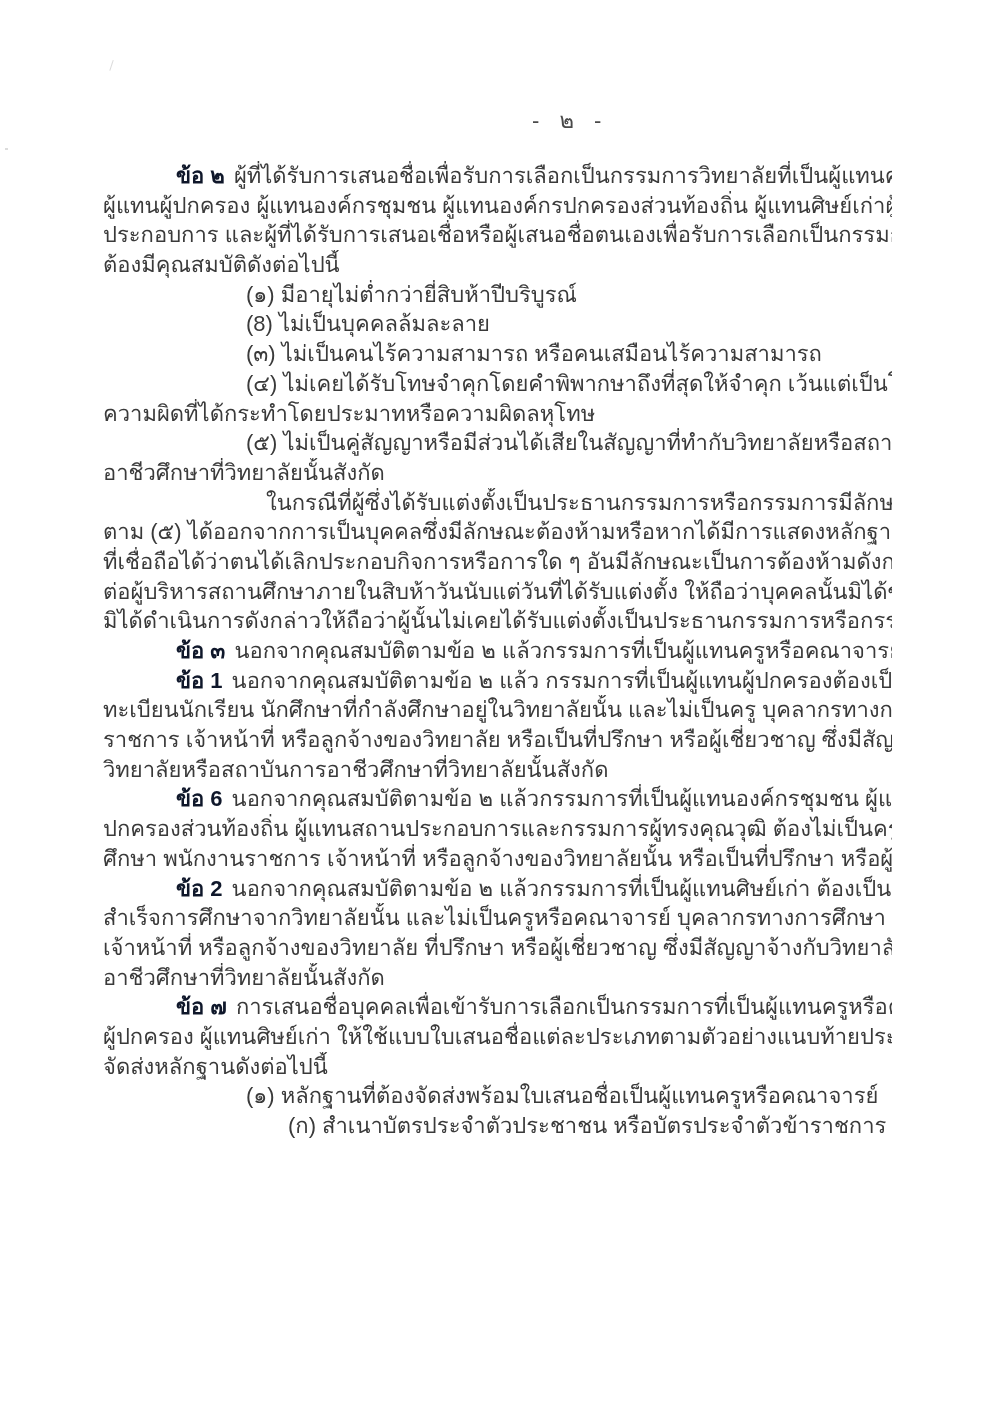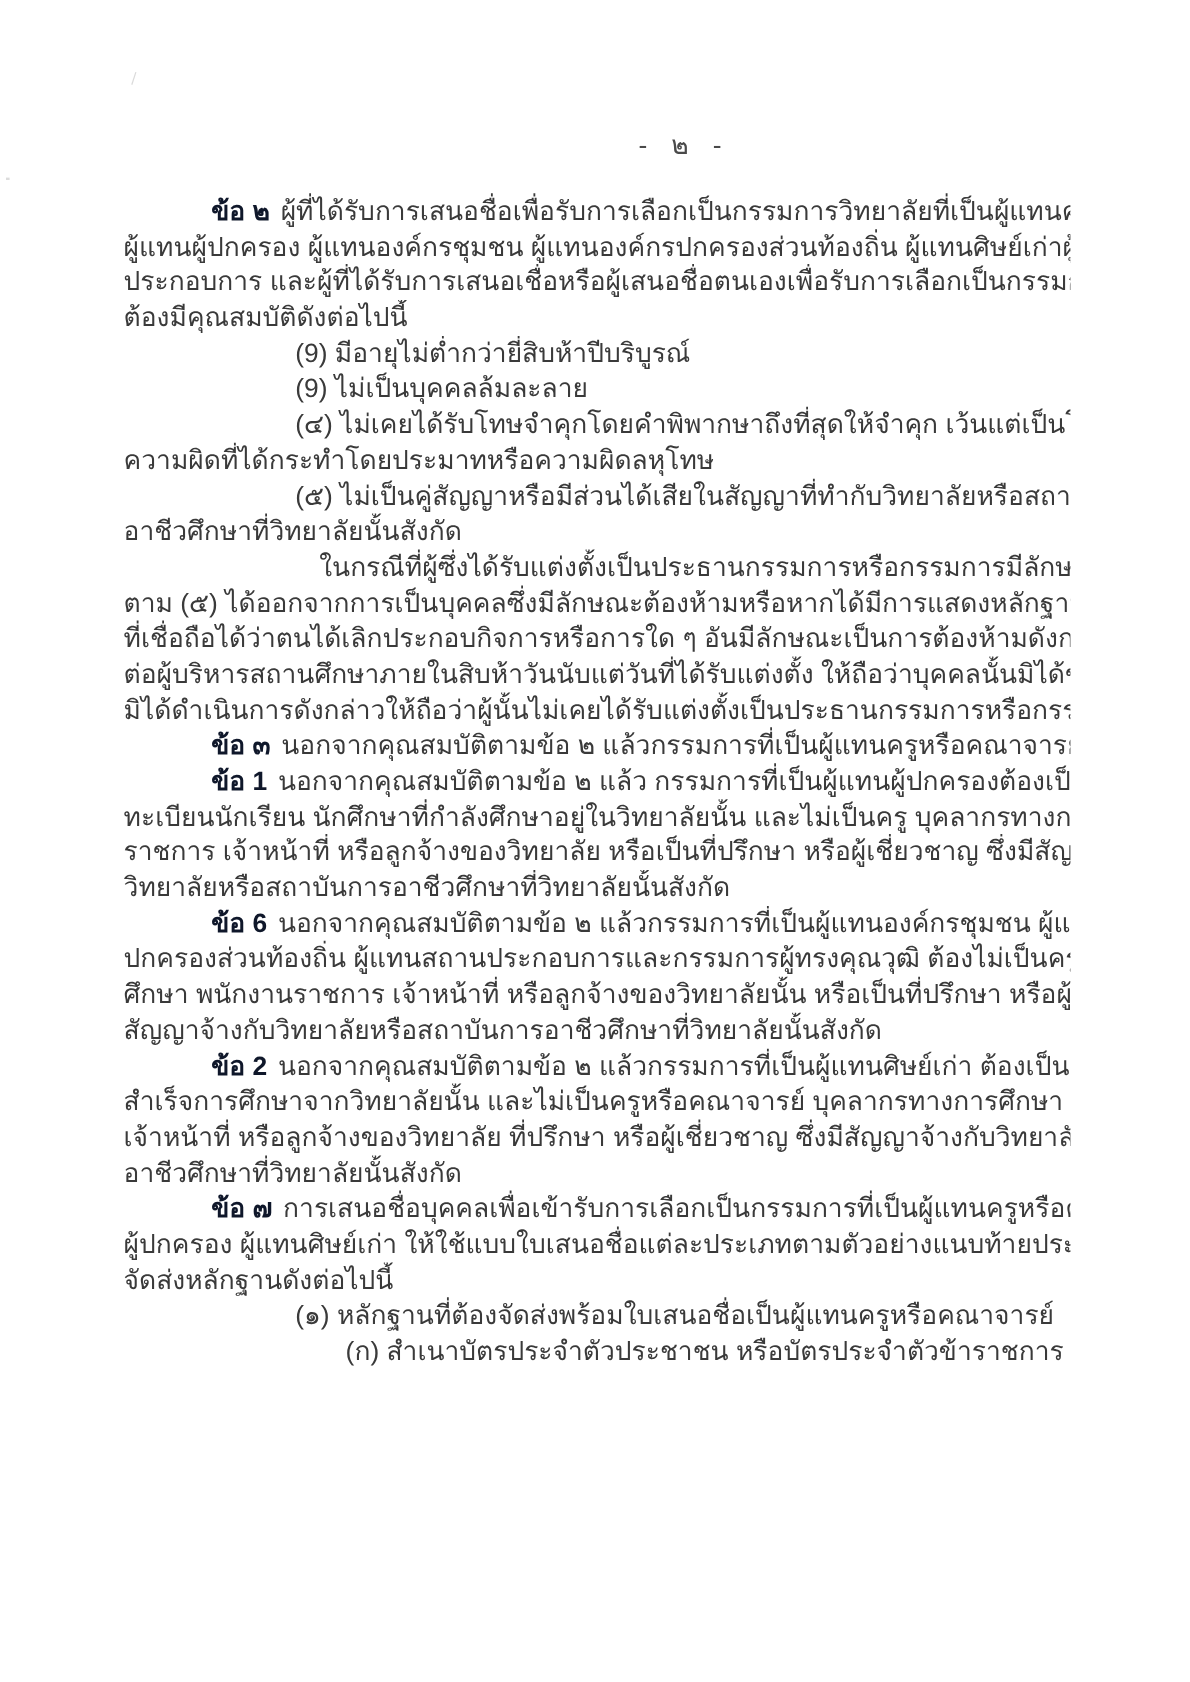--- a/index.html
+++ b/index.html
@@ -79,40 +79,40 @@
   <div class="artifact-tick"></div>
   <div class="artifact-speck"></div>
 
   <div class="pagenum">- ๒ -</div>
 
   <div class="body-block">
     <div class="line i1 just"><span class="head">ข้อ ๒</span><span>ผู้ที่ได้รับการเสนอชื่อเพื่อรับการเลือกเป็นกรรมการวิทยาลัยที่เป็นผู้แทนครูหรือคณาจารย์</span></div>
     <div class="line just"><span>ผู้แทนผู้ปกครอง ผู้แทนองค์กรชุมชน ผู้แทนองค์กรปกครองส่วนท้องถิ่น ผู้แทนศิษย์เก่าผู้แทนสถาน</span></div>
     <div class="line just"><span>ประกอบการ และผู้ที่ได้รับการเสนอเชื่อหรือผู้เสนอชื่อตนเองเพื่อรับการเลือกเป็นกรรมการผู้ทรงคุณวุฒิ</span></div>
     <div class="line"><span>ต้องมีคุณสมบัติดังต่อไปนี้</span></div>
-    <div class="line i2"><span>(9) มีอายุไม่ต่ำกว่ายี่สิบห้าปีบริบูรณ์</span></div>
-    <div class="line i2"><span>(9) ไม่เป็นบุคคลล้มละลาย</span></div>
+    <div class="line i2"><span>(๑) มีอายุไม่ต่ำกว่ายี่สิบห้าปีบริบูรณ์</span></div>
+    <div class="line i2"><span>(8) ไม่เป็นบุคคลล้มละลาย</span></div>
+    <div class="line i2"><span>(๓) ไม่เป็นคนไร้ความสามารถ หรือคนเสมือนไร้ความสามารถ</span></div>
     <div class="line i2 just"><span>(๔) ไม่เคยได้รับโทษจำคุกโดยคำพิพากษาถึงที่สุดให้จำคุก เว้นแต่เป็นโทษสำหรับ</span></div>
     <div class="line"><span>ความผิดที่ได้กระทำโดยประมาทหรือความผิดลหุโทษ</span></div>
     <div class="line i2 just"><span>(๕) ไม่เป็นคู่สัญญาหรือมีส่วนได้เสียในสัญญาที่ทำกับวิทยาลัยหรือสถาบันการ</span></div>
     <div class="line"><span>อาชีวศึกษาที่วิทยาลัยนั้นสังกัด</span></div>
     <div class="line i2b just"><span>ในกรณีที่ผู้ซึ่งได้รับแต่งตั้งเป็นประธานกรรมการหรือกรรมการมีลักษณะต้องห้าม</span></div>
     <div class="line just"><span>ตาม (๕) ได้ออกจากการเป็นบุคคลซึ่งมีลักษณะต้องห้ามหรือหากได้มีการแสดงหลักฐานให้เป็น</span></div>
     <div class="line just"><span>ที่เชื่อถือได้ว่าตนได้เลิกประกอบกิจการหรือการใด ๆ อันมีลักษณะเป็นการต้องห้ามดังกล่าวแล้ว</span></div>
     <div class="line just"><span>ต่อผู้บริหารสถานศึกษาภายในสิบห้าวันนับแต่วันที่ได้รับแต่งตั้ง ให้ถือว่าบุคคลนั้นมิได้ขาดคุณสมบัติ ถ้า</span></div>
     <div class="line"><span>มิได้ดำเนินการดังกล่าวให้ถือว่าผู้นั้นไม่เคยได้รับแต่งตั้งเป็นประธานกรรมการหรือกรรมการ</span></div>
     <div class="line i1 just"><span class="head">ข้อ ๓</span><span>นอกจากคุณสมบัติตามข้อ ๒ แล้วกรรมการที่เป็นผู้แทนครูหรือคณาจารย์ต้องเป็นครูหรือ</span></div>
     <div class="line i1 just"><span class="head">ข้อ 1</span><span>นอกจากคุณสมบัติตามข้อ ๒ แล้ว กรรมการที่เป็นผู้แทนผู้ปกครองต้องเป็นผู้ปกครองตาม</span></div>
     <div class="line just"><span>ทะเบียนนักเรียน นักศึกษาที่กำลังศึกษาอยู่ในวิทยาลัยนั้น และไม่เป็นครู บุคลากรทางการศึกษาพนักงาน</span></div>
     <div class="line just"><span>ราชการ เจ้าหน้าที่ หรือลูกจ้างของวิทยาลัย หรือเป็นที่ปรึกษา หรือผู้เชี่ยวชาญ ซึ่งมีสัญญาจ้างกับ</span></div>
     <div class="line"><span>วิทยาลัยหรือสถาบันการอาชีวศึกษาที่วิทยาลัยนั้นสังกัด</span></div>
     <div class="line i1 just"><span class="head">ข้อ 6</span><span>นอกจากคุณสมบัติตามข้อ ๒ แล้วกรรมการที่เป็นผู้แทนองค์กรชุมชน ผู้แทนองค์กร</span></div>
     <div class="line just"><span>ปกครองส่วนท้องถิ่น ผู้แทนสถานประกอบการและกรรมการผู้ทรงคุณวุฒิ ต้องไม่เป็นครู บุคลากรทางการ</span></div>
     <div class="line just"><span>ศึกษา พนักงานราชการ เจ้าหน้าที่ หรือลูกจ้างของวิทยาลัยนั้น หรือเป็นที่ปรึกษา หรือผู้เชี่ยวชาญซึ่งมี</span></div>
-    <div class="line"><span>สัญญาจ้างกับวิทยาลัยหรือสถาบันการอาชีวศึกษาที่วิทยาลัยนั้นสังกัด</span></div>
     <div class="line i1 just"><span class="head">ข้อ 2</span><span>นอกจากคุณสมบัติตามข้อ ๒ แล้วกรรมการที่เป็นผู้แทนศิษย์เก่า ต้องเป็นผู้เคยศึกษาหรือ</span></div>
     <div class="line just"><span>สำเร็จการศึกษาจากวิทยาลัยนั้น และไม่เป็นครูหรือคณาจารย์ บุคลากรทางการศึกษา พนักงานราชการ</span></div>
     <div class="line just"><span>เจ้าหน้าที่ หรือลูกจ้างของวิทยาลัย ที่ปรึกษา หรือผู้เชี่ยวชาญ ซึ่งมีสัญญาจ้างกับวิทยาลัยหรือสถาบันการ</span></div>
     <div class="line"><span>อาชีวศึกษาที่วิทยาลัยนั้นสังกัด</span></div>
     <div class="line i1 just"><span class="head">ข้อ ๗</span><span>การเสนอชื่อบุคคลเพื่อเข้ารับการเลือกเป็นกรรมการที่เป็นผู้แทนครูหรือคณาจารย์ผู้แทน</span></div>
     <div class="line just"><span>ผู้ปกครอง ผู้แทนศิษย์เก่า ให้ใช้แบบใบเสนอชื่อแต่ละประเภทตามตัวอย่างแนบท้ายประกาศนี้และให้</span></div>
     <div class="line"><span>จัดส่งหลักฐานดังต่อไปนี้</span></div>
     <div class="line i2"><span>(๑) หลักฐานที่ต้องจัดส่งพร้อมใบเสนอชื่อเป็นผู้แทนครูหรือคณาจารย์</span></div>
     <div class="line i3 just"><span>(ก) สำเนาบัตรประจำตัวประชาชน หรือบัตรประจำตัวข้าราชการ หรือ</span></div>
   </div>

